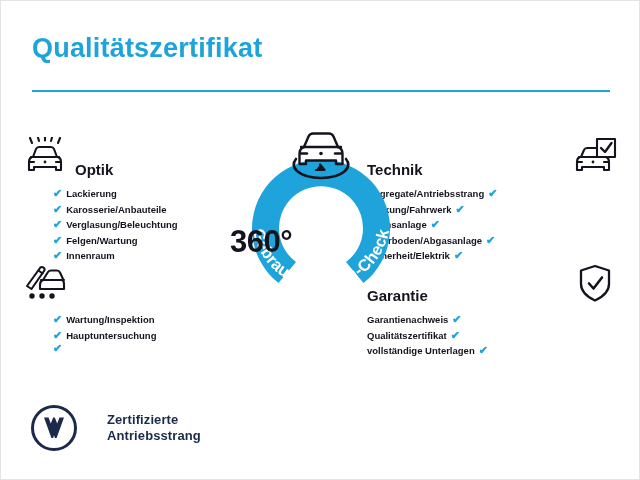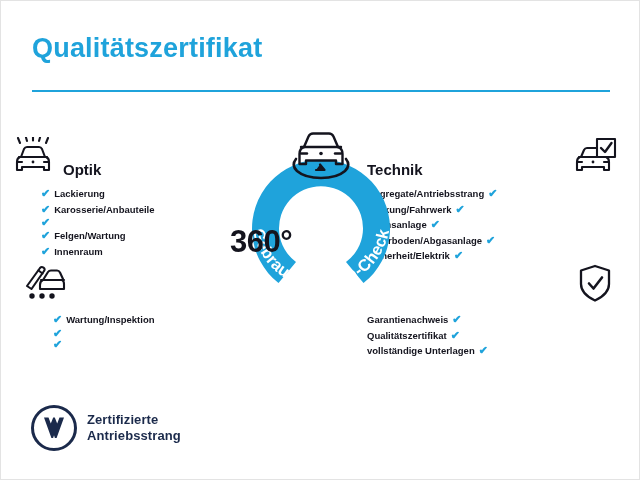--- a/index.html
+++ b/index.html
@@ -38,21 +38,21 @@
     top: 89px;
     width: 578px;
     height: 2px;
     background: #1fa3db;
   }
 
   
   .section {
     position: absolute;
   }
-  .sec-optik    { left: 10px;  top: 134px; width: 250px; }
+  .sec-optik    { left: 22px;  top: 134px; width: 250px; }
   .sec-wartung  { left: 22px;  top: 260px; width: 250px; }
   .sec-technik  { right: 22px; top: 134px; width: 250px; }
   .sec-garantie { right: 22px; top: 260px; width: 250px; }
 
   .sec-head {
     display: flex;
     align-items: flex-end;
     gap: 8px;
     height: 44px;
   }
@@ -134,21 +134,21 @@
     height: 60px;
   }
 
   
   .footer {
     position: absolute;
     left: 30px;
     top: 404px;
     display: flex;
     align-items: center;
-    gap: 10px;
+    gap: 30px;
   }
   .vw-logo { width: 46px; height: 46px; display: block; }
   .footer-text {
     font-size: 13px;
     font-weight: bold;
     color: #1b2a4b;
     line-height: 16px;
     letter-spacing: 0.1px;
   }
 </style>
@@ -186,20 +186,21 @@
       <li>
         <span class="check">✔</span>
         <span>Lackierung</span>
       </li>
       <li>
         <span class="check">✔</span>
         <span>Karosserie/Anbauteile</span>
       </li>
       <li>
         <span class="check">✔</span>
+        <span>Verglasung/Beleuchtung</span>
       </li>
       <li>
         <span class="check">✔</span>
         <span>Felgen/Wartung</span>
       </li>
       <li>
         <span class="check">✔</span>
         <span>Innenraum</span>
       </li>
     </ul>
@@ -220,20 +221,21 @@
         </svg>
       </span>
     </div>
     <ul class="sec-list left">
       <li>
         <span class="check">✔</span>
         <span>Wartung/Inspektion</span>
       </li>
       <li>
         <span class="check">✔</span>
+        <span>Hauptuntersuchung</span>
       </li>
       <li>
         <span class="check">✔</span>
       </li>
     </ul>
   </div>
 
   <div class="section sec-technik">
     <div class="sec-head right">
       <span class="sec-icon">
@@ -277,20 +279,24 @@
     </ul>
   </div>
 
   <div class="section sec-garantie">
     <div class="sec-head right">
       <span class="sec-icon">
         <svg viewBox="0 0 44 42" width="44" height="42" fill="none" stroke="#14141e" stroke-width="2.3" stroke-linecap="round" stroke-linejoin="round">
           <path d="M22 3 L36 7.5 L36 21 Q36 31 22 37.5 Q8 31 8 21 L8 7.5 Z"></path>
           <path d="M16 20.5 L20.5 25.5 L29 14.5" stroke-width="2.6"></path>
         </svg>
+      </span>
+      <span class="sec-titlewrap">
+        <span class="sec-title">Garantie</span>
+        <span class="sec-underline"></span>
       </span>
     </div>
     <ul class="sec-list right">
       <li>
         <span class="check">✔</span>
         <span>Garantienachweis</span>
       </li>
       <li>
         <span class="check">✔</span>
         <span>Qualitätszertifikat</span>

